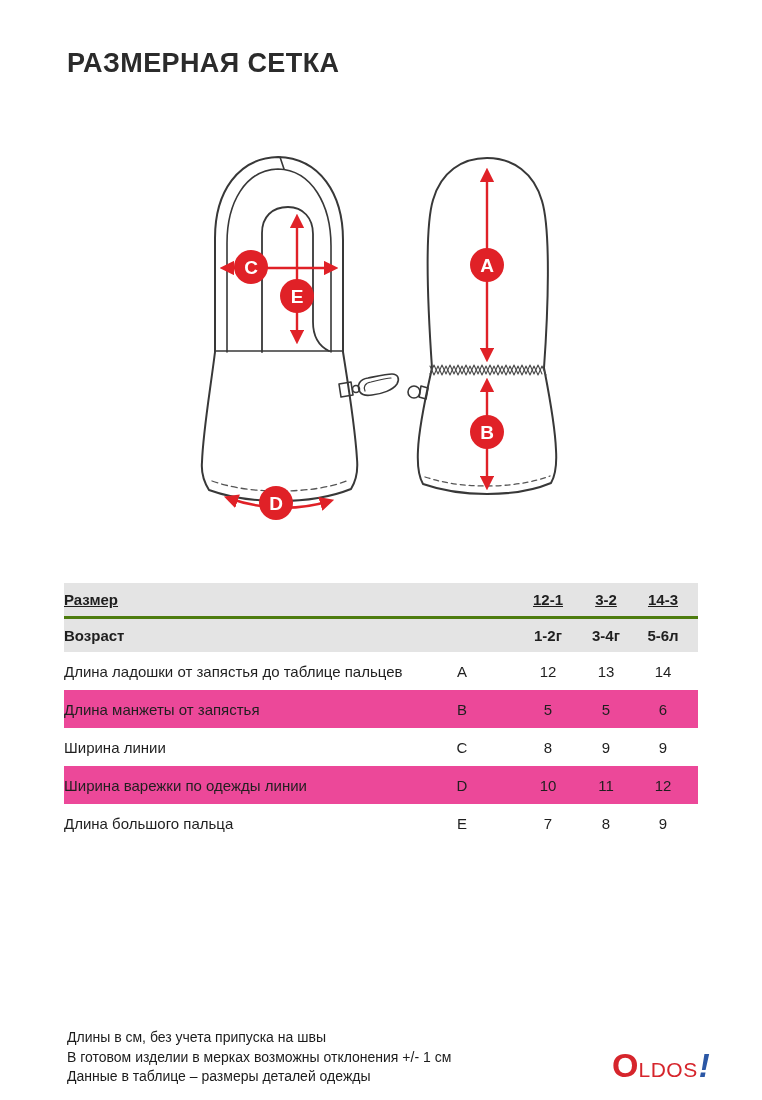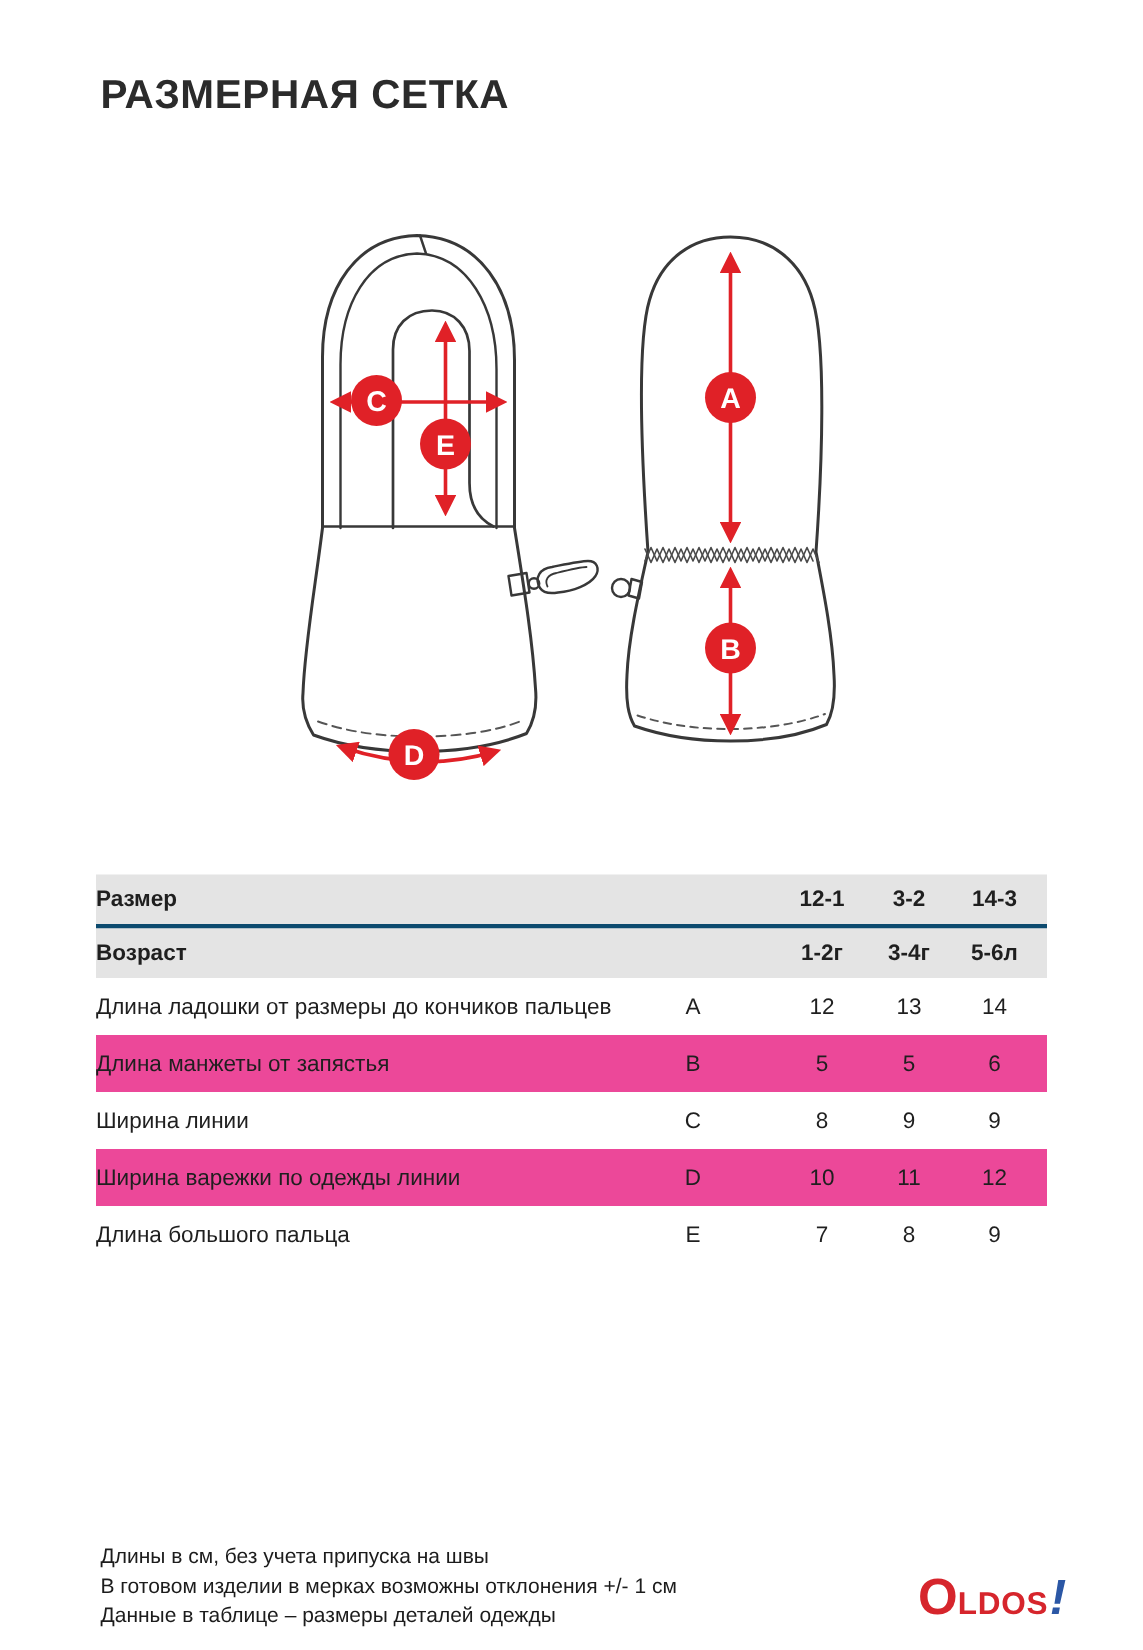--- a/index.html
+++ b/index.html
@@ -17,28 +17,28 @@
   
   table.size-table{
     position:absolute;left:64px;top:583px;width:634px;
     border-collapse:separate;border-spacing:0;table-layout:fixed;
     font-size:15px;color:#1f1f1f;
   }
   table.size-table td{padding:0;vertical-align:middle;white-space:nowrap;}
   td.lbl{text-align:left;padding-left:14px;}
   td.ltr,td.val{text-align:center;}
   tr.hdr td{background:#e4e4e4;font-weight:700;height:33px;}
-  tr.hdr-first td{border-bottom:3px solid #0c4a6e;}
+  tr.hdr-first td{border-bottom:3px solid #4d7c0f;text-decoration:underline;}
   tr.body td{height:38px;}
   tr.body.alt td{background:#ec4899;}
   
   .notes{position:absolute;left:67px;top:1028px;font-size:14px;line-height:19.5px;color:#1c1c1c;}
   .logo{position:absolute;left:612px;top:1046px;width:110px;height:40px;white-space:nowrap;}
   .logo .o{font-size:34px;font-weight:800;color:#d6252c;}
-  .logo .rest{font-size:21px;font-weight:700;color:#d6252c;letter-spacing:.5px;}
+  .logo .rest{font-size:21px;font-weight:400;color:#d6252c;letter-spacing:.5px;}
   .logo .ex{font-size:33px;font-weight:800;font-style:italic;color:#2b57a5;margin-left:1px;}
 </style>
 </head>
 <body>
 
 <div class="title-block">
   <div class="title-line1">РАЗМЕРНАЯ СЕТКА</div>
 </div>
 
 <svg class="diagram-svg" viewBox="0 0 762 1100">
@@ -120,21 +120,21 @@
       <td class="val">14-3</td>
     </tr>
     <tr class="hdr">
       <td class="lbl">Возраст</td>
       <td class="ltr"></td>
       <td class="val">1-2г</td>
       <td class="val">3-4г</td>
       <td class="val">5-6л</td>
     </tr>
     <tr class="body">
-      <td class="lbl">Длина ладошки от размеры до кончиков пальцев</td>
+      <td class="lbl">Длина ладошки от запястья до таблице пальцев</td>
       <td class="ltr">A</td>
       <td class="val">12</td>
       <td class="val">13</td>
       <td class="val">14</td>
     </tr>
     <tr class="body alt">
       <td class="lbl">Длина манжеты от запястья</td>
       <td class="ltr">B</td>
       <td class="val">5</td>
       <td class="val">5</td>

